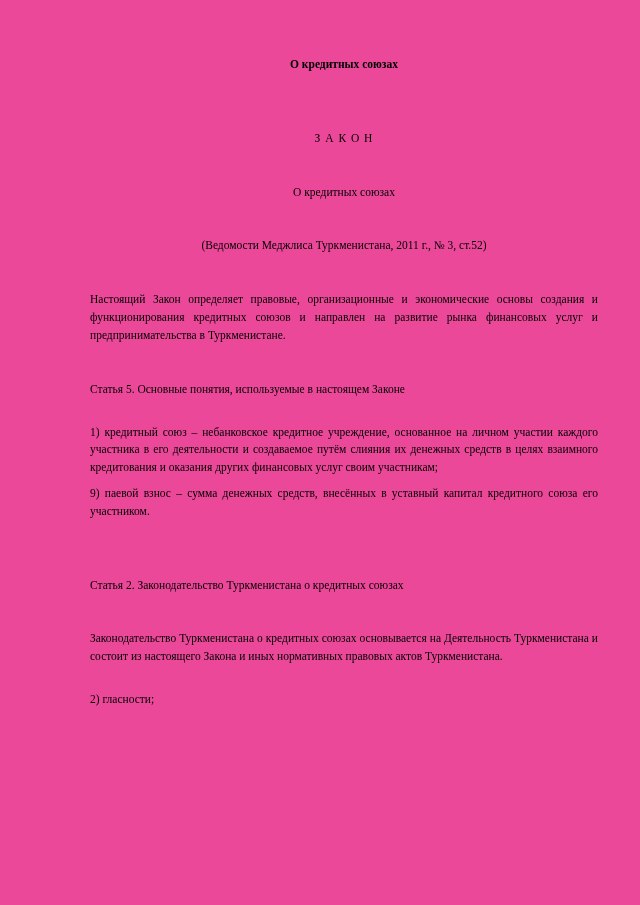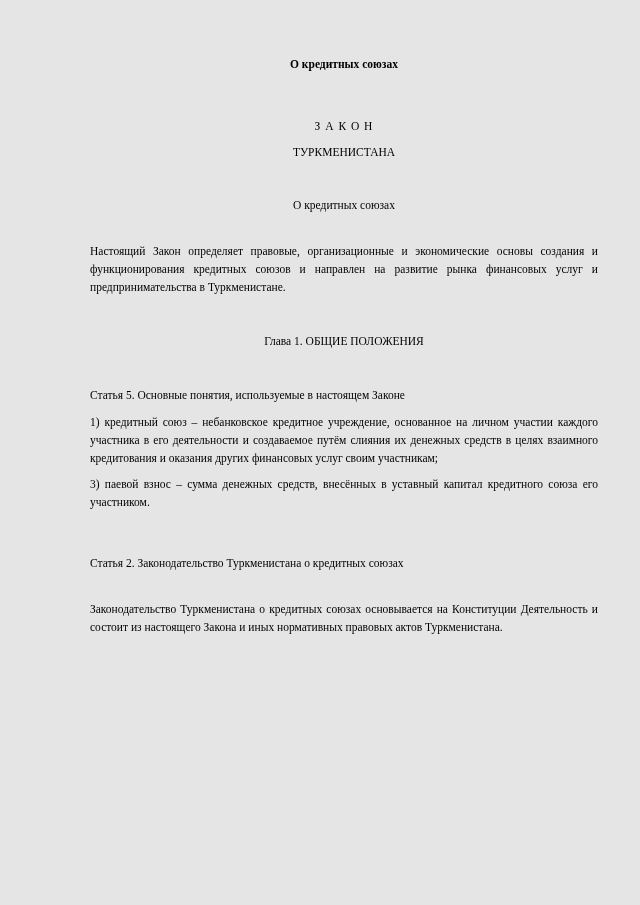--- a/index.html
+++ b/index.html
@@ -12,65 +12,65 @@
     height: 905px;
     font-family: "Liberation Serif", "DejaVu Serif", serif;
     color: #000000;
     overflow: hidden;
   }
   .page {
     box-sizing: border-box;
     width: 640px;
     height: 905px;
     padding: 56px 42px 20px 90px;
-    background: #e5e5e5;
+    background: #ec4899;
   }
   p, h1 {
     margin: 0;
     font-size: 11.5px;
     line-height: 1.55;
     font-weight: normal;
   }
   .c  { text-align: center; }
   .j  { text-align: justify; }
   .b  { font-weight: bold; }
   .title { margin-top: 0; }
-  .gap-xl { margin-top: 44px; }
+  .gap-xl { margin-top: 56px; }
   .gap-lg { margin-top: 36px; }
-  .gap-md { margin-top: 28px; }
-  .gap-sm { margin-top: 10px; }
+  .gap-md { margin-top: 36px; }
+  .gap-sm { margin-top: 25px; }
   .gap-xs { margin-top: 8px; }
   .law-line { letter-spacing: 1px; }
 </style>
 </head>
 <body>
 
 <div class="page">
 
   <h1 class="c b title">О кредитных союзах</h1>
 
   <p class="c gap-xl law-line">З А К О Н</p>
 
-  <p class="c gap-xs">ТУРКМЕНИСТАНА</p>
 
   <p class="c gap-lg">О кредитных союзах</p>
 
+  <p class="c gap-lg">(Ведомости Меджлиса Туркменистана, 2011 г., № 3, ст.52)</p>
 
   <p class="j gap-md">Настоящий Закон определяет правовые, организационные и экономические основы создания и функционирования кредитных союзов и направлен на развитие рынка финансовых услуг и предпринимательства в Туркменистане.</p>
 
-  <p class="c gap-lg">Глава 1. ОБЩИЕ ПОЛОЖЕНИЯ</p>
 
   <p class="gap-lg">Статья 5. Основные понятия, используемые в настоящем Законе</p>
 
 
   <p class="j gap-sm">1) кредитный союз – небанковское кредитное учреждение, основанное на личном участии каждого участника в его деятельности и создаваемое путём слияния их денежных средств в целях взаимного кредитования и оказания других финансовых услуг своим участникам;</p>
 
-  <p class="j gap-xs">3) паевой взнос – сумма денежных средств, внесённых в уставный капитал кредитного союза его участником.</p>
+  <p class="j gap-xs">9) паевой взнос – сумма денежных средств, внесённых в уставный капитал кредитного союза его участником.</p>
 
   <p class="gap-xl">Статья 2. Законодательство Туркменистана о кредитных союзах</p>
 
-  <p class="j gap-md">Законодательство Туркменистана о кредитных союзах основывается на Конституции Деятельность и состоит из настоящего Закона и иных нормативных правовых актов Туркменистана.</p>
+  <p class="j gap-md">Законодательство Туркменистана о кредитных союзах основывается на Деятельность Туркменистана и состоит из настоящего Закона и иных нормативных правовых актов Туркменистана.</p>
 
 
 
 
+  <p class="gap-sm">2) гласности;</p>
 
 </div>
 
 </body></html>

